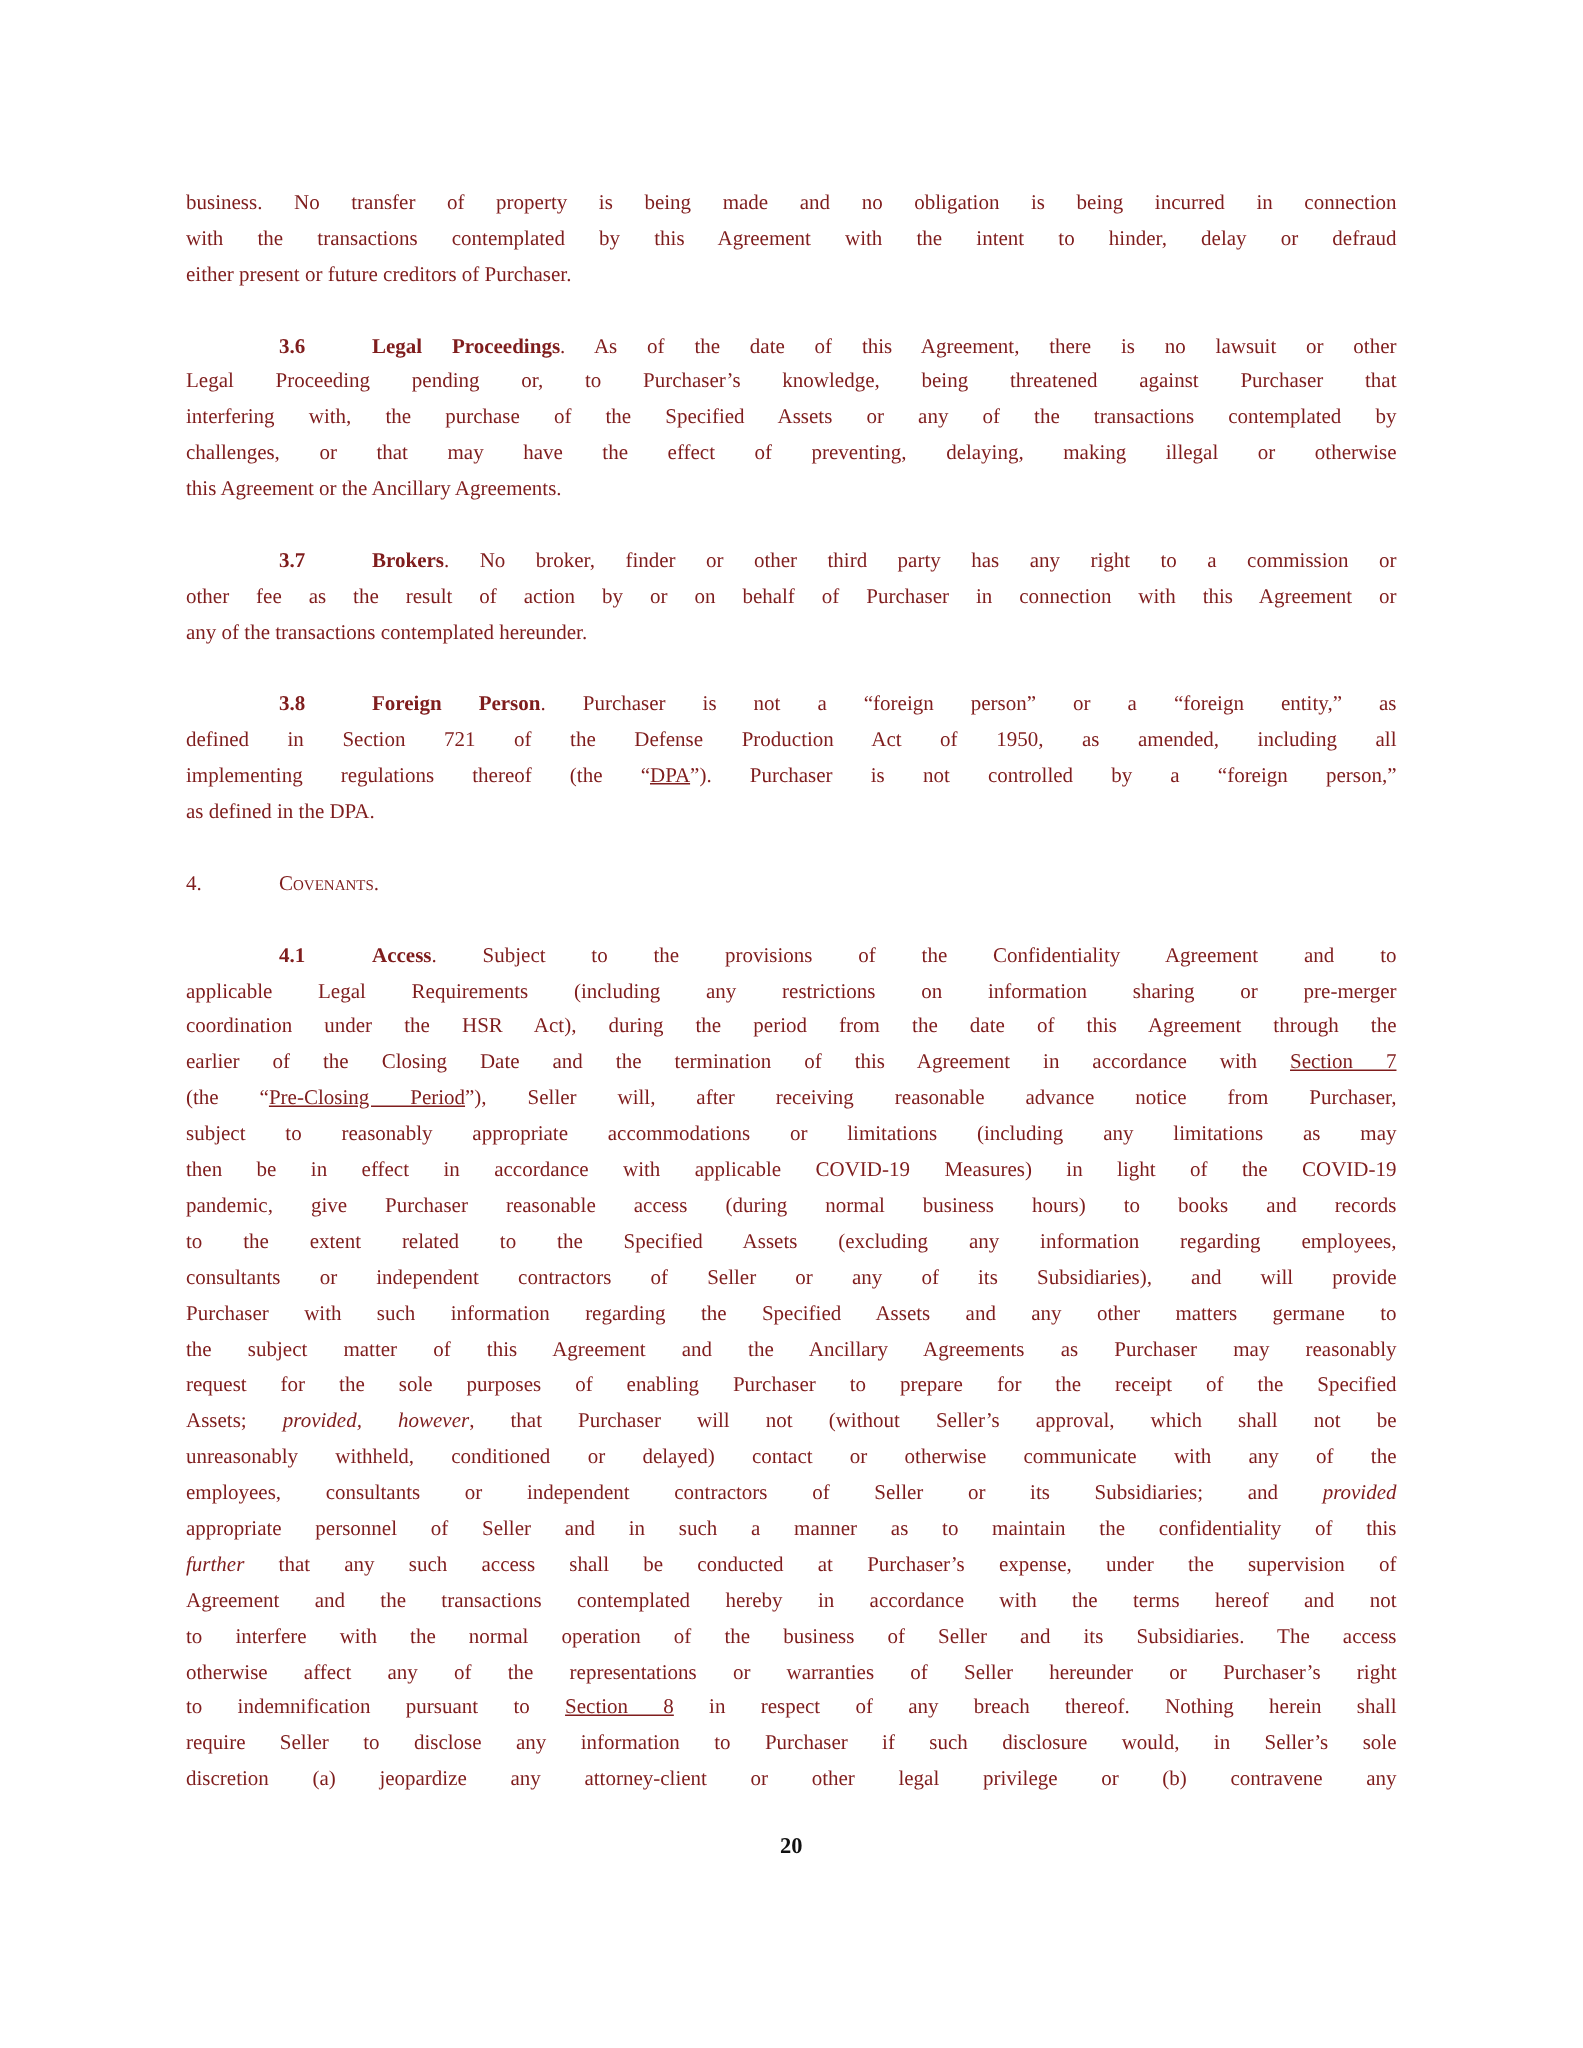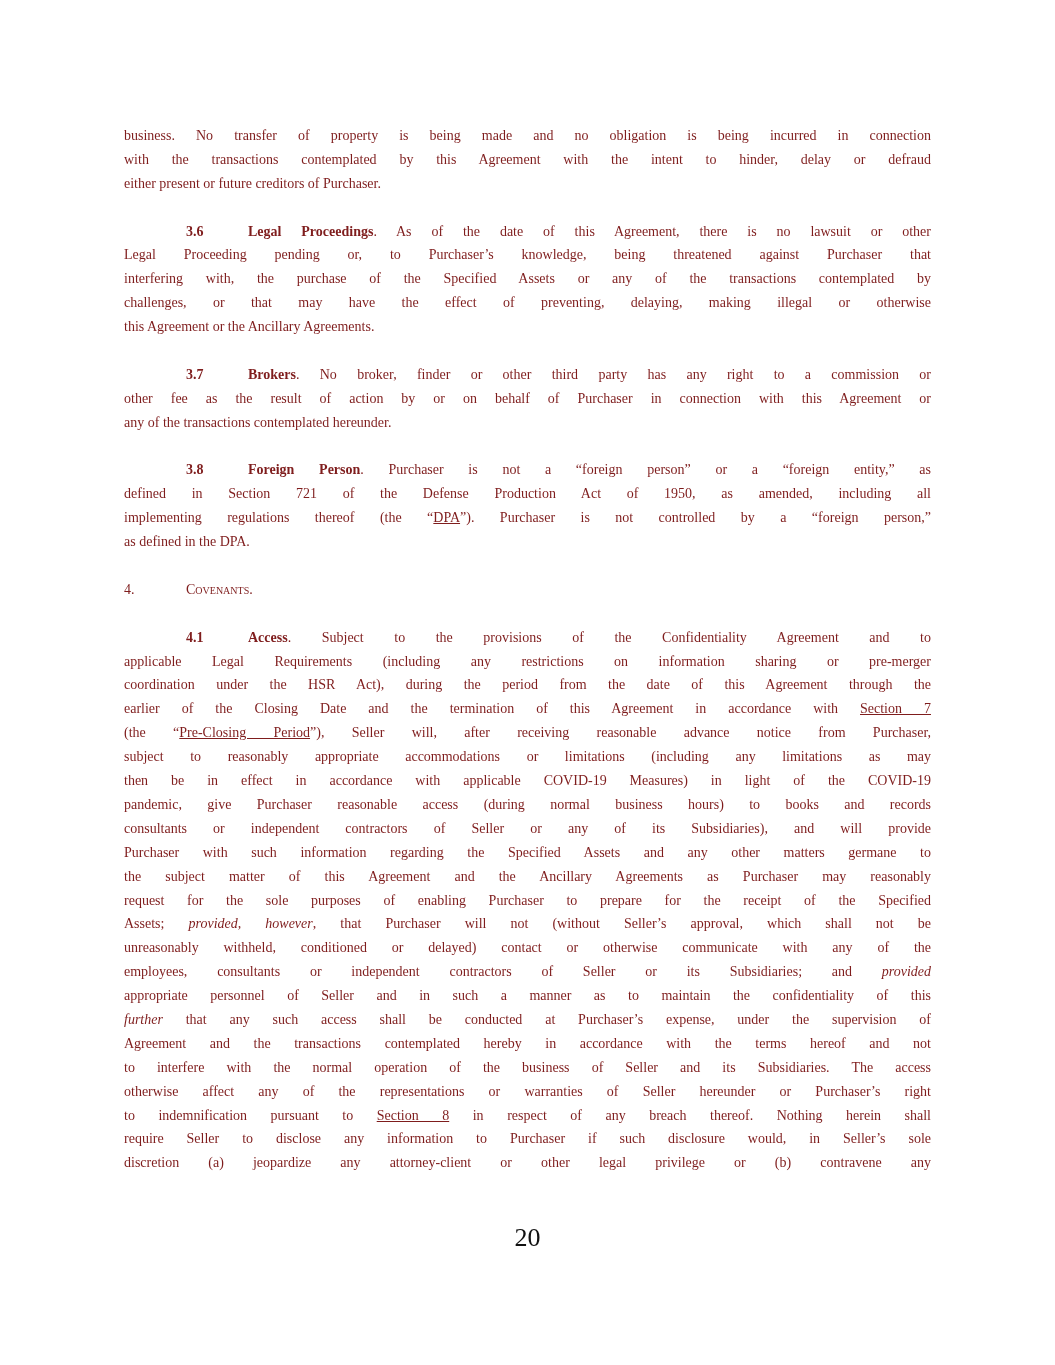--- a/index.html
+++ b/index.html
@@ -15,21 +15,21 @@
     .indent { padding-left: 62px; }
     .secnum { font-weight: bold; display: inline-block; width: 62px; }
     .title { font-weight: bold; }
     .u { text-decoration: underline; }
     .i { font-style: italic; }
     .heading { font-weight: normal; margin: 0 0 23.9px 0; height: 23.9px; }
     .heading .num { display: inline-block; width: 62px; }
     .heading .sc { font-variant: small-caps; }
     .pagenum {
       position: absolute; left: 0; width: 1055px; top: 1223px; text-align: center;
-      font-family: "Liberation Serif", serif; font-size: 26px; color: #111111;
+      font-family: "Liberation Serif", serif; font-size: 15px; color: #111111; font-weight: bold;
     }
   </style>
 </head>
 <body>
 
 <div class="page">
 
   <div class="para">
     <span class="line">business.  No transfer of property is being made and no obligation is being incurred in connection</span>
     <span class="line">with the transactions contemplated by this Agreement with the intent to hinder, delay or defraud</span>
@@ -63,20 +63,21 @@
 
   <div class="para">
     <span class="line indent"><span class="secnum">4.1</span><span class="title">Access</span><span>.  Subject to the provisions of the Confidentiality Agreement and to</span></span>
     <span class="line">applicable Legal Requirements (including any restrictions on information sharing or pre-merger</span>
     <span class="line">coordination under the HSR Act), during the period from the date of this Agreement through the</span>
     <span class="line"><span>earlier of the Closing Date and the termination of this Agreement in accordance with </span><span class="u">Section 7</span></span>
     <span class="line"><span>(the “</span><span class="u">Pre-Closing Period</span><span>”), Seller will, after receiving reasonable advance notice from Purchaser,</span></span>
     <span class="line">subject to reasonably appropriate accommodations or limitations (including any limitations as may</span>
     <span class="line">then be in effect in accordance with applicable COVID-19 Measures) in light of the COVID-19</span>
     <span class="line">pandemic, give Purchaser reasonable access (during normal business hours) to books and records</span>
+    <span class="line">to the extent related to the Specified Assets (excluding any information regarding employees,</span>
     <span class="line">consultants or independent contractors of Seller or any of its Subsidiaries), and will provide</span>
     <span class="line">Purchaser with such information regarding the Specified Assets and any other matters germane to</span>
     <span class="line">the subject matter of this Agreement and the Ancillary Agreements as Purchaser may reasonably</span>
     <span class="line">request for the sole purposes of enabling Purchaser to prepare for the receipt of the Specified</span>
     <span class="line"><span>Assets; </span><span class="i">provided, however</span><span>, that Purchaser will not (without Seller’s approval, which shall not be</span></span>
     <span class="line">unreasonably withheld, conditioned or delayed) contact or otherwise communicate with any of the</span>
     <span class="line"><span>employees, consultants or independent contractors of Seller or its Subsidiaries; and </span><span class="i">provided</span></span>
     <span class="line">appropriate personnel of Seller and in such a manner as to maintain the confidentiality of this</span>
     <span class="line"><span class="i">further</span><span> that any such access shall be conducted at Purchaser’s expense, under the supervision of</span></span>
     <span class="line">Agreement and the transactions contemplated hereby in accordance with the terms hereof and not</span>

